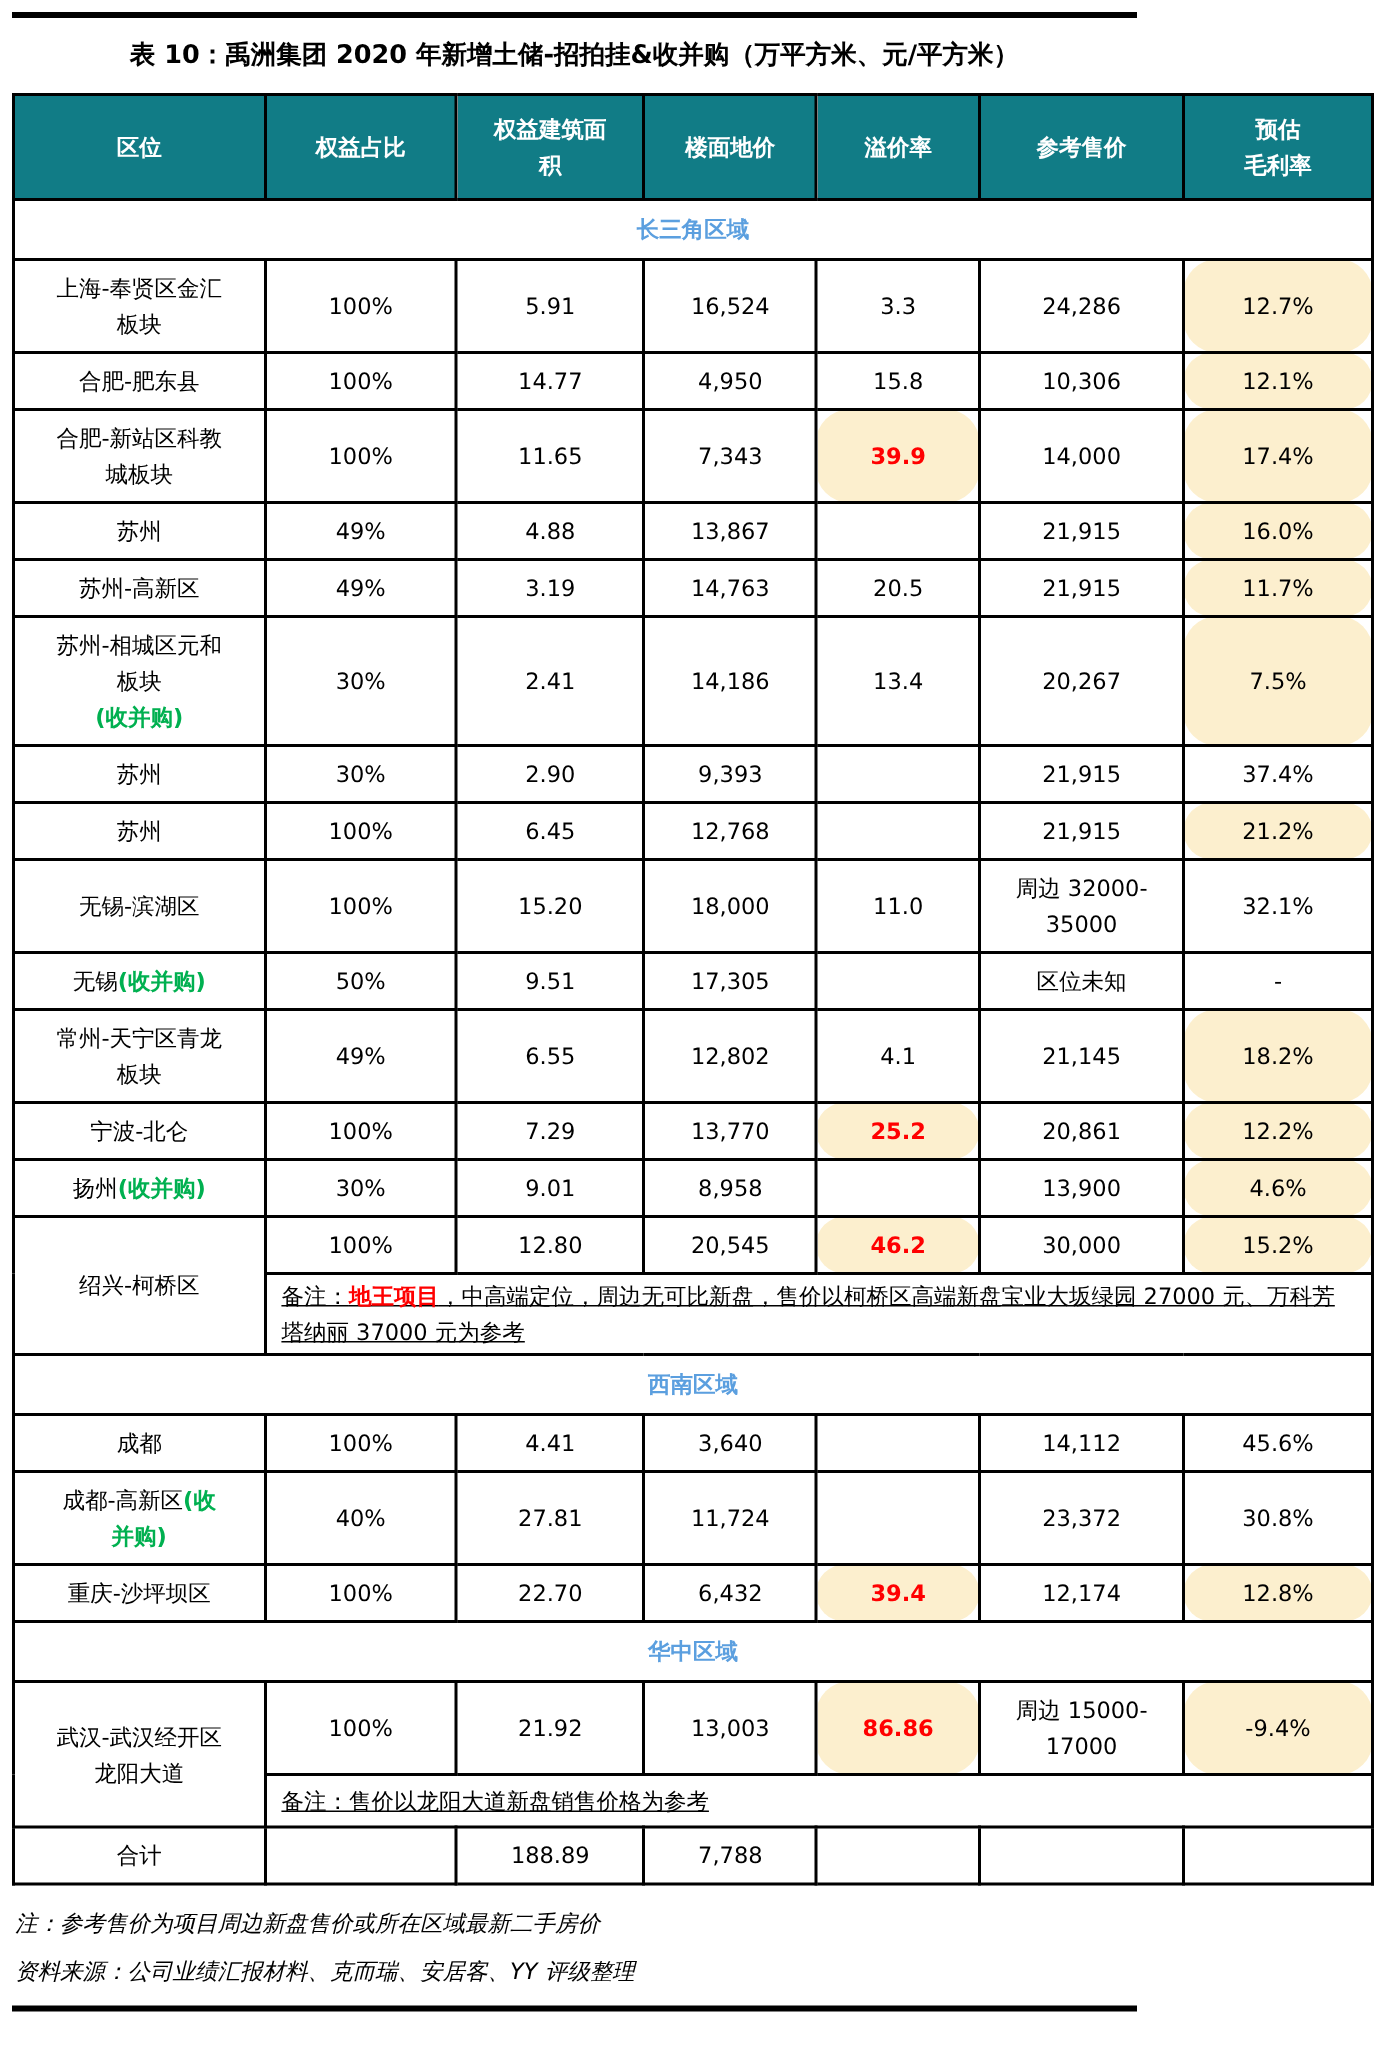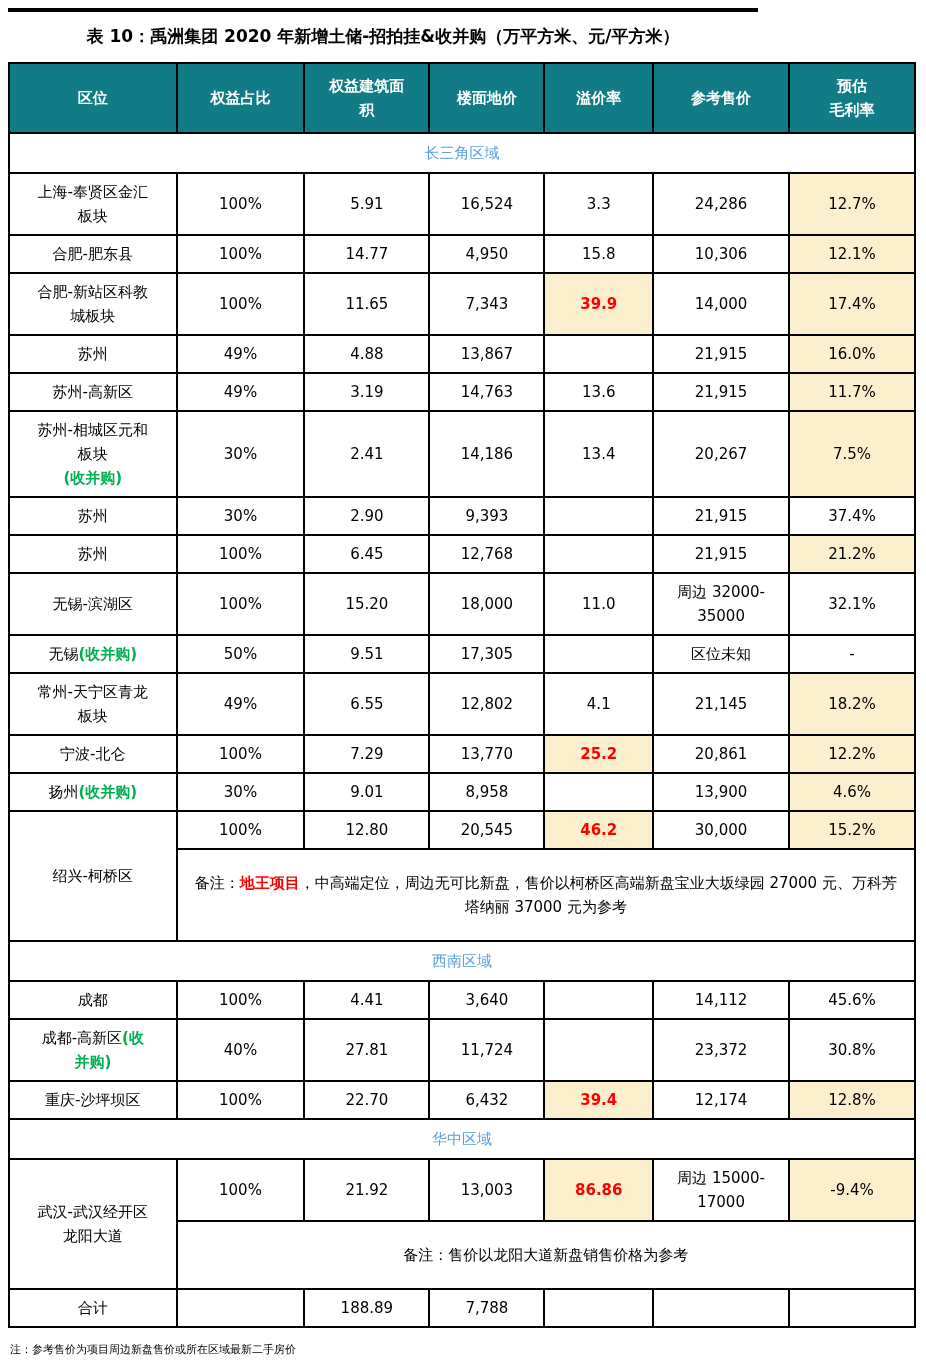--- a/index.html
+++ b/index.html
@@ -30,28 +30,28 @@
     text-align:center;vertical-align:middle;
     font-size:15px;line-height:1.6;padding:6px 4px;
     white-space:pre-line;overflow:hidden;
   }
   thead th{
     background:var(--header-bg);color:var(--header-text);
     font-weight:bold;padding:10px 4px;
   }
   tr{height:35px;}
   td.section{
-    color:var(--section-text);font-weight:normal;padding:7px 4px;
-  }
-  td.hl{background:var(--highlight-bg);}
+    color:var(--section-text);font-weight:bold;padding:7px 4px;
+  }
+  td.hl{background:var(--highlight-bg);border-radius:22px;}
   .red{color:var(--accent-red);font-weight:bold;}
   .green{color:var(--accent-green);font-weight:bold;}
-  td.remark{text-align:center;padding:21px 10px;}
+  td.remark{text-align:left;padding:2px 10px;text-decoration:underline;}
   .notes{margin:10px 2px 12px 2px;}
-  .notes div{font-size:11px;line-height:1.5;margin-bottom:9px;}
+  .notes div{font-size:15px;line-height:1.5;margin-bottom:9px;font-style:italic;}
 </style>
 </head>
 <body>
 
 <div class="page">
   <div class="rule"></div>
   <div class="title">表 10：禹洲集团 2020 年新增土储-招拍挂&amp;收并购（万平方米、元/平方米）</div>
   <table>
     <colgroup>
       <col class="c1">
@@ -115,21 +115,21 @@
           <td>13,867</td>
           <td></td>
           <td>21,915</td>
           <td class="hl">16.0%</td>
         </tr>
         <tr>
           <td>苏州-高新区</td>
           <td>49%</td>
           <td>3.19</td>
           <td>14,763</td>
-          <td>13.6</td>
+          <td>20.5</td>
           <td>21,915</td>
           <td class="hl">11.7%</td>
         </tr>
         <tr>
           <td>苏州-相城区元和
 板块<span class="green">
 (收并购)</span></td>
           <td>30%</td>
           <td>2.41</td>
           <td>14,186</td>

